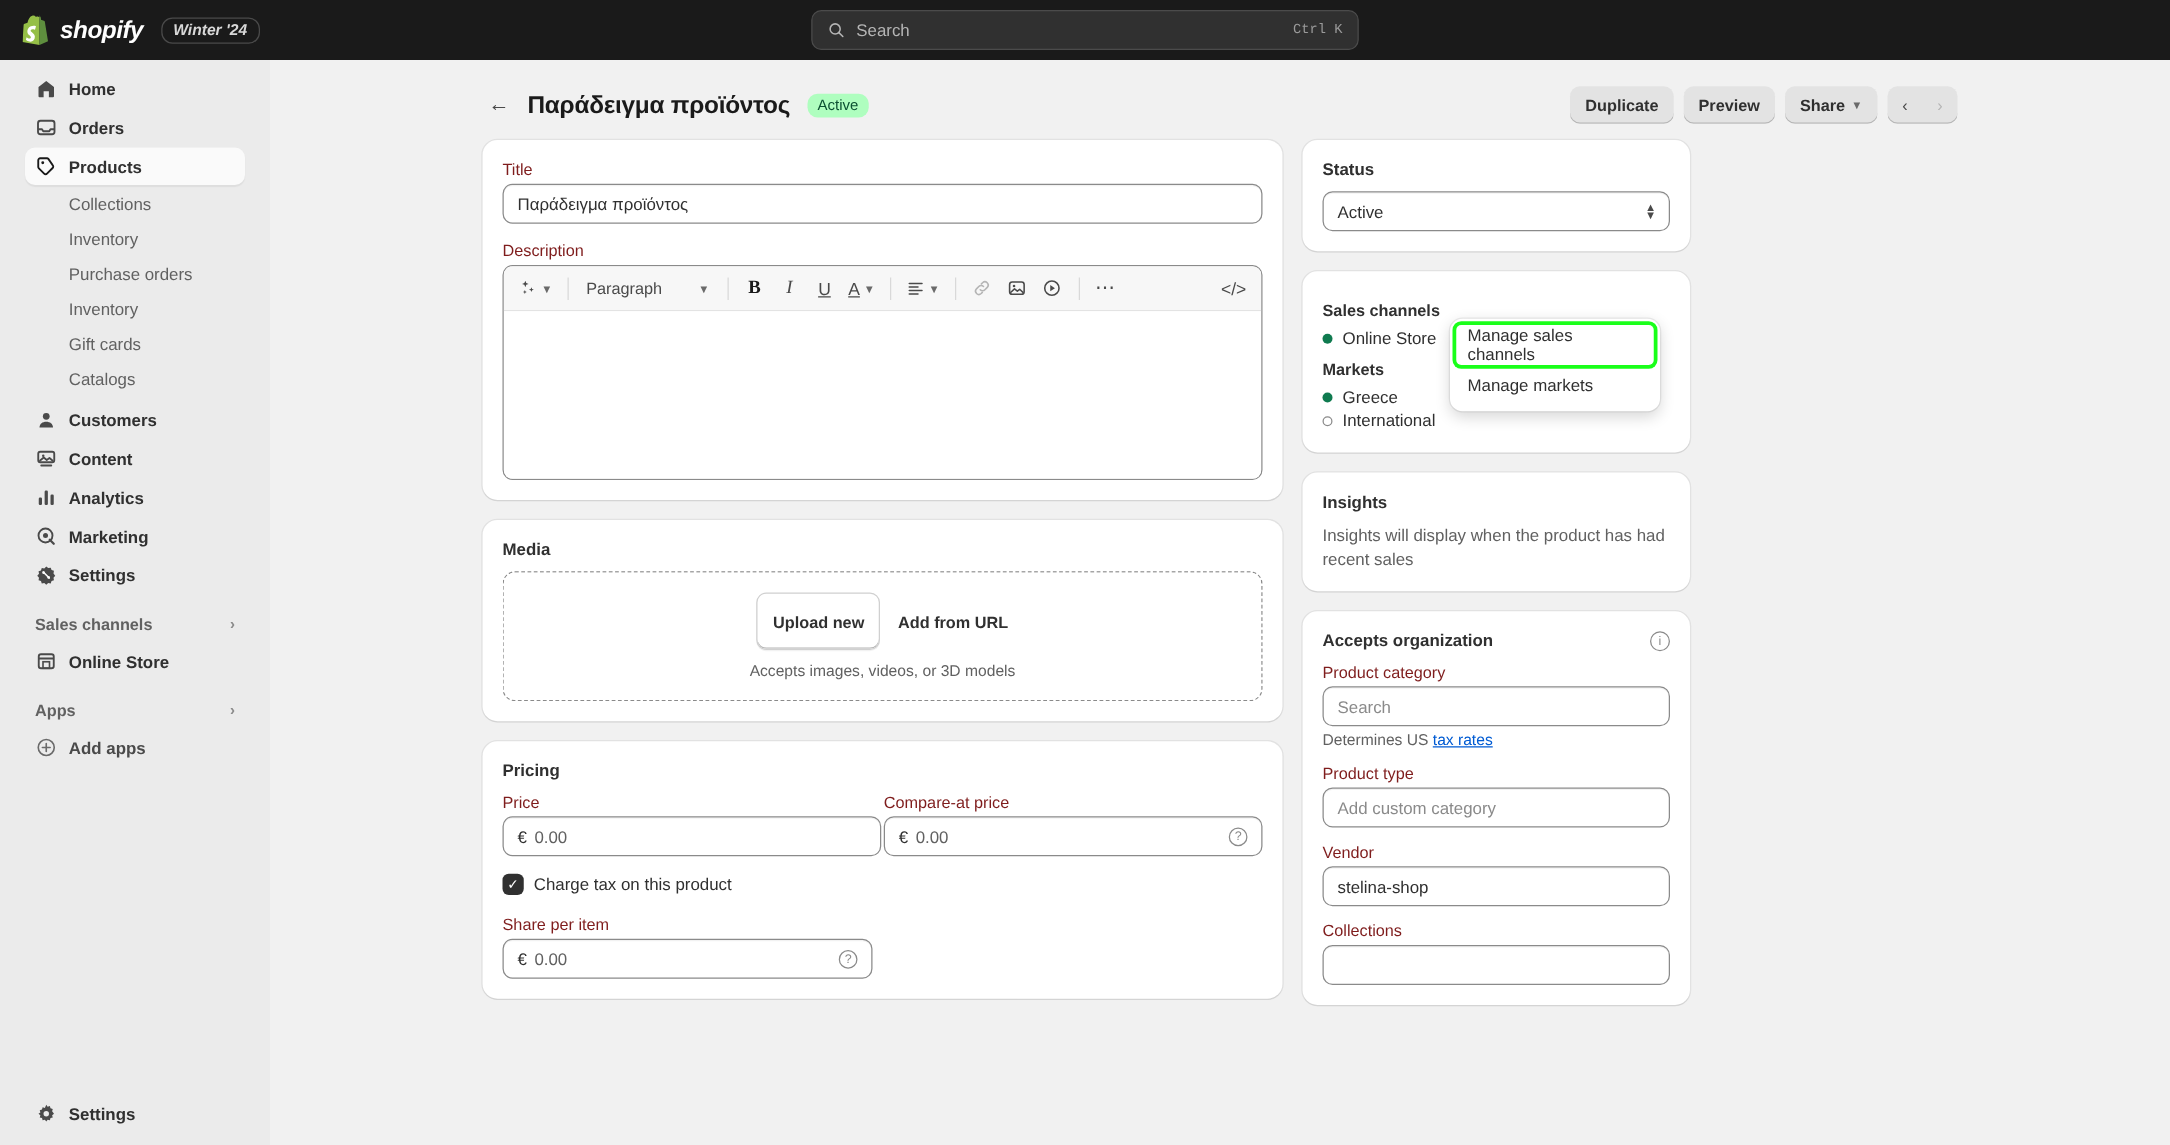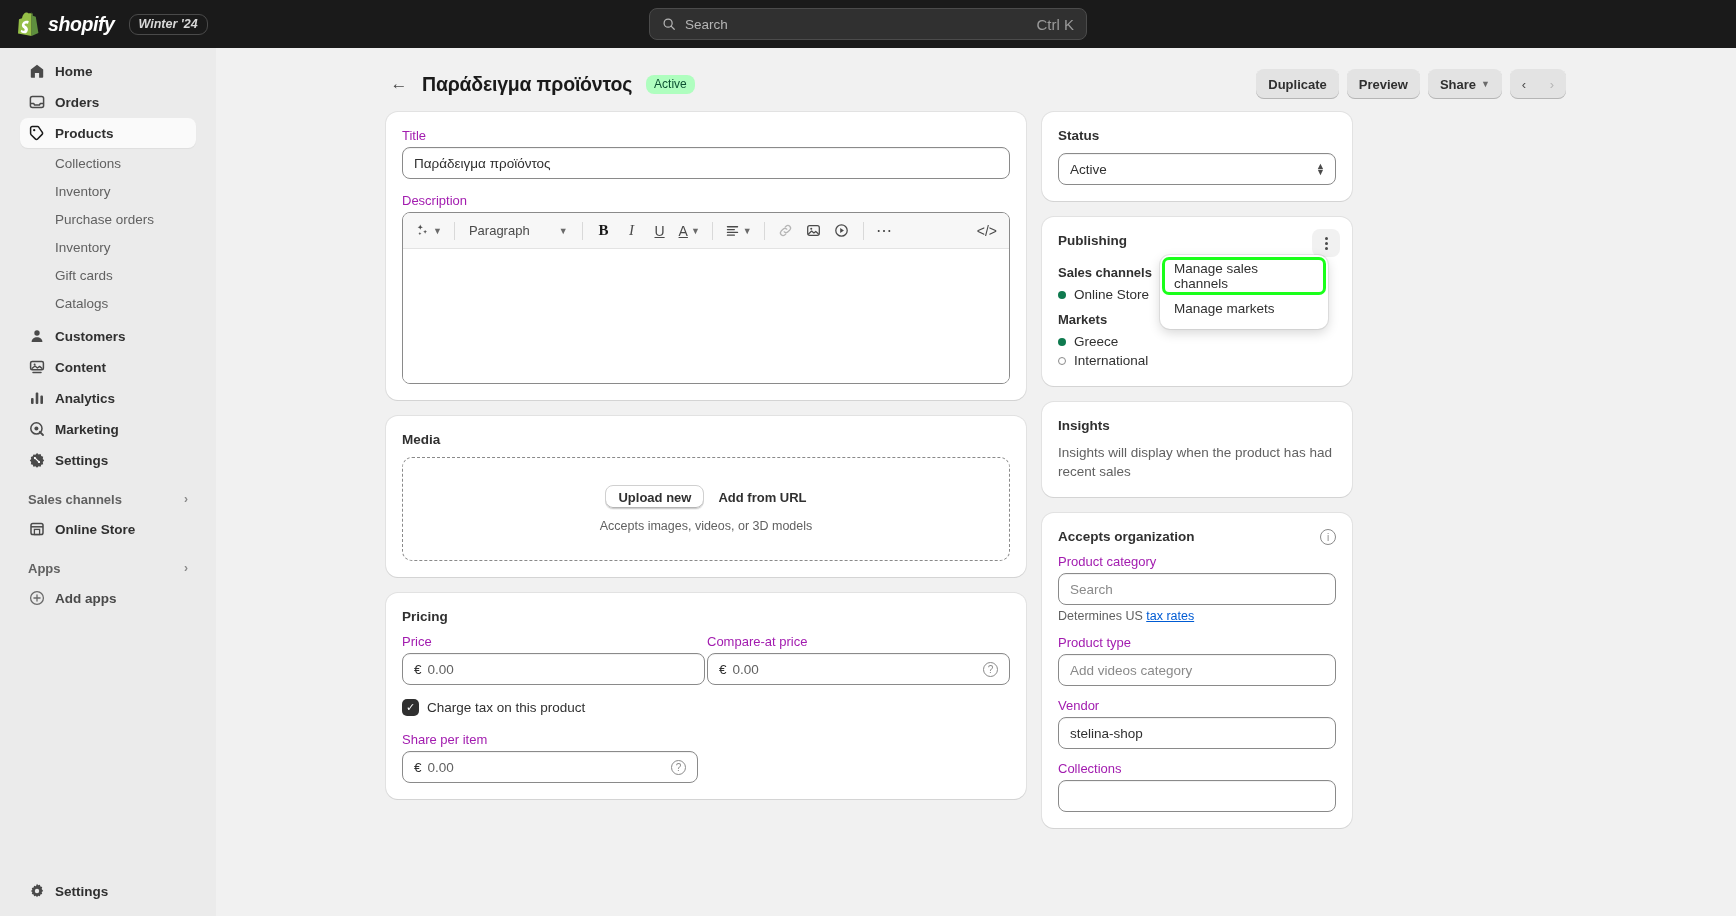--- a/index.html
+++ b/index.html
@@ -29,21 +29,21 @@
     color: #d8d8d8; font-size: 12.5px; font-style: italic; font-weight: 600;
     padding: 2px 9px 3px; margin-left: 5px;
   }
   .searchwrap {
     position: absolute; left: 50%; transform: translateX(-50%);
     width: 438px; height: 32px;
     background: #303030; border: 1px solid #4b4b4b; border-radius: 8px;
     display: flex; align-items: center; padding: 0 12px; gap: 9px;
   }
   .searchwrap .ph { color: #b5b5b5; font-size: 13.5px; flex: 1; }
-  .searchwrap .kbd { color: #9a9a9a; font-size: 15px; }
+  .searchwrap .kbd { color: #9a9a9a; font-size: 11px; font-family: Liberation Mono, monospace; }
 
   
   .shell { flex: 1; display: flex; min-height: 0; background: #f1f1f1; }
 
   
   .sidebar {
     width: 216px; flex: 0 0 216px;
     background: #ebebeb;
     padding: 8px 20px 0;
     display: flex; flex-direction: column;
@@ -117,21 +117,21 @@
   .columns { display: flex; gap: 16px; align-items: flex-start; }
   .col-left { width: 640px; flex: 0 0 640px; }
   .col-right { width: 310px; flex: 0 0 310px; }
 
   .card {
     background: #fff; border-radius: 12px;
     box-shadow: 0 1px 0 rgba(26,26,26,.07), 0 0 0 1px rgba(26,26,26,.07);
     padding: 16px; margin-bottom: 16px;
   }
   .card-title { font-size: 13.5px; font-weight: 700; color: #303030; margin-bottom: 10px; }
-  .field-label { font-size: 13px; color: #a21caf; margin-bottom: 4px; }
+  .field-label { font-size: 13px; color: #7f1d1d; margin-bottom: 4px; }
   .input {
     width: 100%; height: 32px; border: 1px solid #8a8a8a; border-radius: 8px;
     background: #fff; font-size: 13.5px; color: #303030;
     padding: 0 11px; display: flex; align-items: center;
     font-family: "Liberation Sans", sans-serif;
   }
   .input.ph-style { color: #8a8a8a; }
   .input.shadowin { box-shadow: 0 1px 0 0 rgba(0,0,0,.05) inset; }
 
   
@@ -154,21 +154,21 @@
   
   .media-drop {
     border: 1px dashed #8a8a8a; border-radius: 10px;
     height: 104px; display: flex; flex-direction: column;
     align-items: center; justify-content: center; gap: 10px;
     background: #fff;
   }
   .media-row { display: flex; align-items: center; gap: 14px; }
   .btn-white {
     background: #fff; border: 1px solid #d0d0d0; border-radius: 8px;
-    height: 24px; padding: 0 12px; font-size: 13px; font-weight: 600; color: #303030;
+    height: 46px; padding: 0 12px; font-size: 13px; font-weight: 600; color: #303030;
     display: flex; align-items: center; cursor: pointer;
     box-shadow: 0 -1px 0 0 #b5b5b5 inset, 0 1px 0 rgba(0,0,0,.05);
     font-family: "Liberation Sans", sans-serif;
   }
   .link-btn { font-size: 13px; font-weight: 600; color: #303030; cursor: pointer; }
   .media-hint { font-size: 12.5px; color: #616161; }
 
   
   .two-col { display: flex; gap: 2px; }
   .two-col > div { flex: 1; }
@@ -572,30 +572,20 @@
               <div class="select-input">
                 <span>Active</span>
                 <span class="updown">
                     <span>▲</span>
                     <span>▼</span>
                   </span>
               </div>
             </div>
 
             <div class="card" style="position:relative">
-              <div class="pub-head">
-                <div class="card-title" style="margin-bottom:4px">Publishing</div>
-                <div class="kebab">
-                  <span class="dots">
-                      <i></i>
-                      <i></i>
-                      <i></i>
-                    </span>
-                </div>
-              </div>
 
               <div class="sub-head">Sales channels</div>
               <div class="chan-row">
                 <span class="dot-full"></span>
                 <span>Online Store</span>
               </div>
 
               <div class="sub-head">Markets</div>
               <div class="chan-row">
                 <span class="dot-full"></span>
@@ -629,21 +619,21 @@
 
               <div class="field-label">Product category</div>
               <div class="input shadowin ph-style">Search</div>
               <div class="helper">
                 <span>Determines US</span>
                 <a href="#">tax rates</a>
               </div>
 
               <div class="gap"></div>
               <div class="field-label">Product type</div>
-              <div class="input shadowin ph-style">Add videos category</div>
+              <div class="input shadowin ph-style">Add custom category</div>
 
               <div class="gap"></div>
               <div class="field-label">Vendor</div>
               <div class="input shadowin">stelina-shop</div>
 
               <div class="gap"></div>
               <div class="field-label">Collections</div>
               <div class="input shadowin"></div>
             </div>
 

